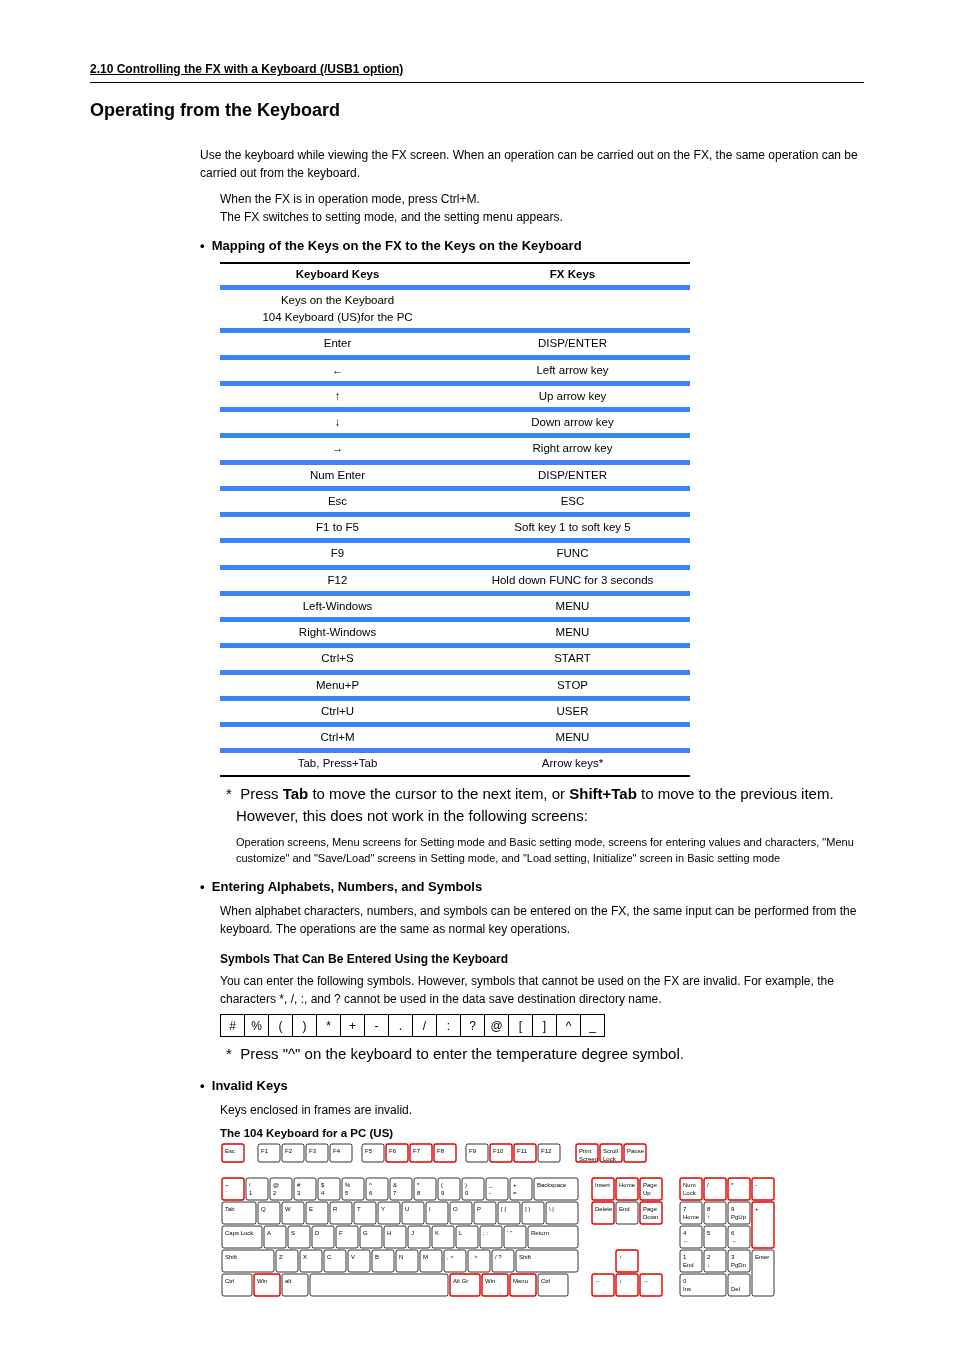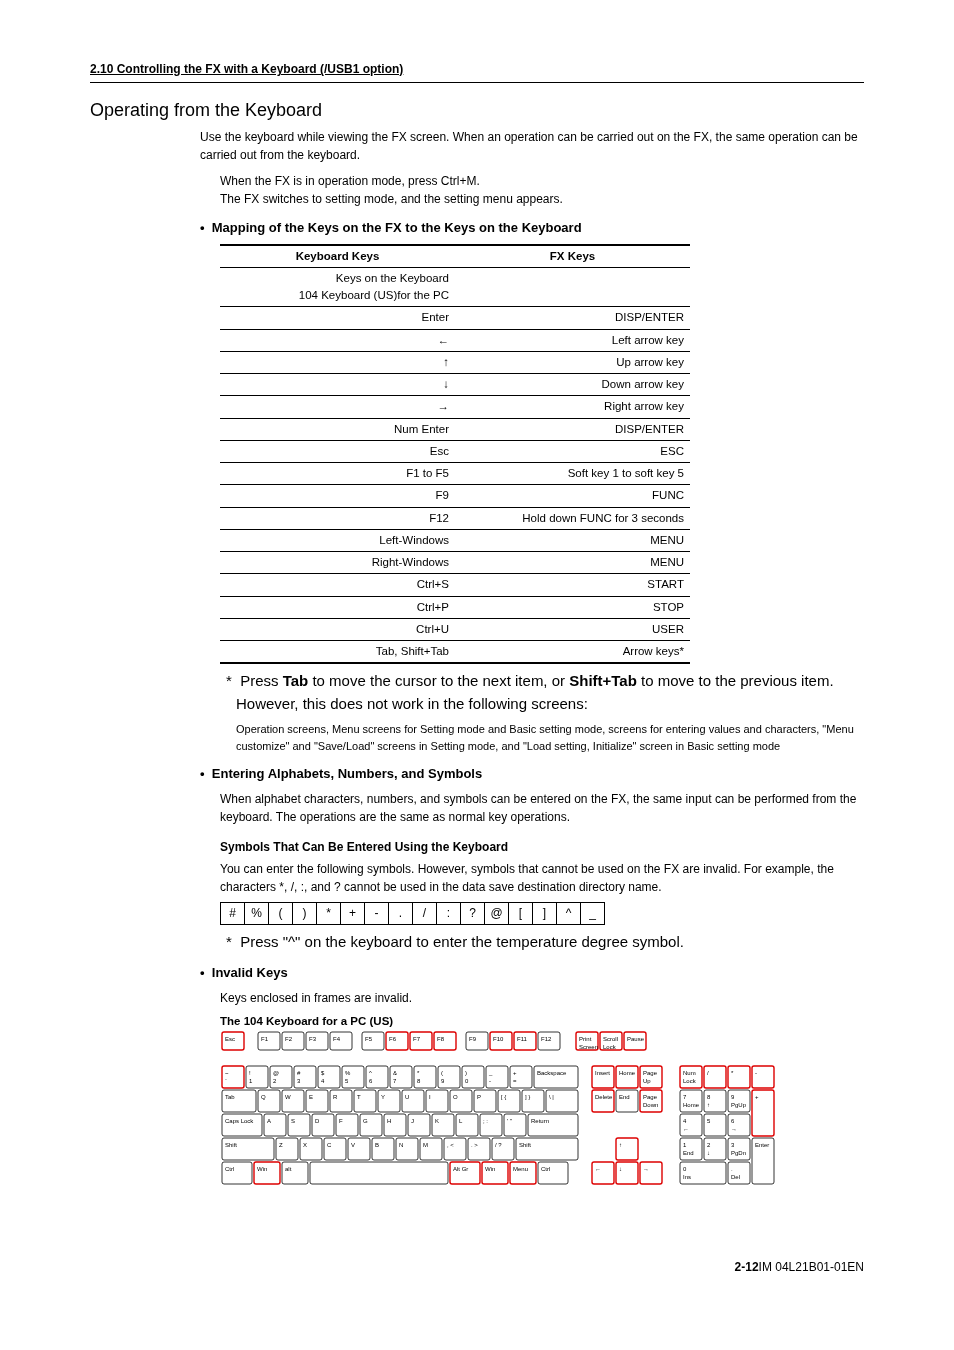--- a/index.html
+++ b/index.html
@@ -16,44 +16,44 @@
   .section-header {
     font-weight: bold;
     font-size: 12px;
     border-bottom: 1px solid #000;
     padding-bottom: 4px;
     margin-bottom: 14px;
     text-decoration: underline;
   }
   h2.main-heading {
     font-size: 18px;
-    font-weight: normal;
-    margin-bottom: 4px;
+    font-weight: bold;
+    margin-bottom: 22px;
   }
   .indent1 { margin-left: 110px; }
   .intro-text { margin-bottom: 8px; }
   .bullet-heading {
     font-weight: bold;
     font-size: 13px;
     margin-top: 10px;
     margin-bottom: 6px;
   }
   .bullet-heading::before { content: "\2022\00a0\00a0"; }
   .sub-heading { font-weight: bold; margin-top: 8px; margin-bottom: 4px; }
   table.keymap {
     border-collapse: collapse;
     width: 470px;
     margin-top: 4px;
   }
   table.keymap th, table.keymap td {
-    border-top: 1px solid #3b82f6;
+    border-top: 5px solid #3b82f6;
     border-bottom: 1px solid #000;
     padding: 2px 6px;
     font-size: 11.5px;
-    text-align: right;
+    text-align: center;
   }
   table.keymap th {
     text-align: center;
     font-weight: bold;
     border-top: 2px solid #000;
     border-bottom: 1px solid #000;
   }
   table.keymap tr:last-child td { border-bottom: 2px solid #000; }
   .footnote {
     font-size: 15px;
@@ -164,29 +164,33 @@
           </tr>
           <tr>
             <td>Right-Windows</td>
             <td>MENU</td>
           </tr>
           <tr>
             <td>Ctrl+S</td>
             <td>START</td>
           </tr>
           <tr>
-            <td>Ctrl+P</td>
+            <td>Menu+P</td>
             <td>STOP</td>
           </tr>
           <tr>
             <td>Ctrl+U</td>
             <td>USER</td>
           </tr>
           <tr>
-            <td>Tab, Shift+Tab</td>
+            <td>Ctrl+M</td>
+            <td>MENU</td>
+          </tr>
+          <tr>
+            <td>Tab, Press+Tab</td>
             <td>Arrow keys*</td>
           </tr>
         </tbody>
     </table>
 
     <p class="footnote">
       <span>*</span>&nbsp;&nbsp;<span id="fn1-text">Press <b>Tab</b> to move the cursor to the next item, or <b>Shift+Tab</b> to move to the previous item. However, this does not work in the following screens:</span>
     </p>
     <p class="footnote-sub">Operation screens, Menu screens for Setting mode and Basic setting mode, screens for entering values and characters, "Menu customize" and "Save/Load" screens in Setting mode, and "Load setting, Initialize" screen in Basic setting mode</p>
   </div>

